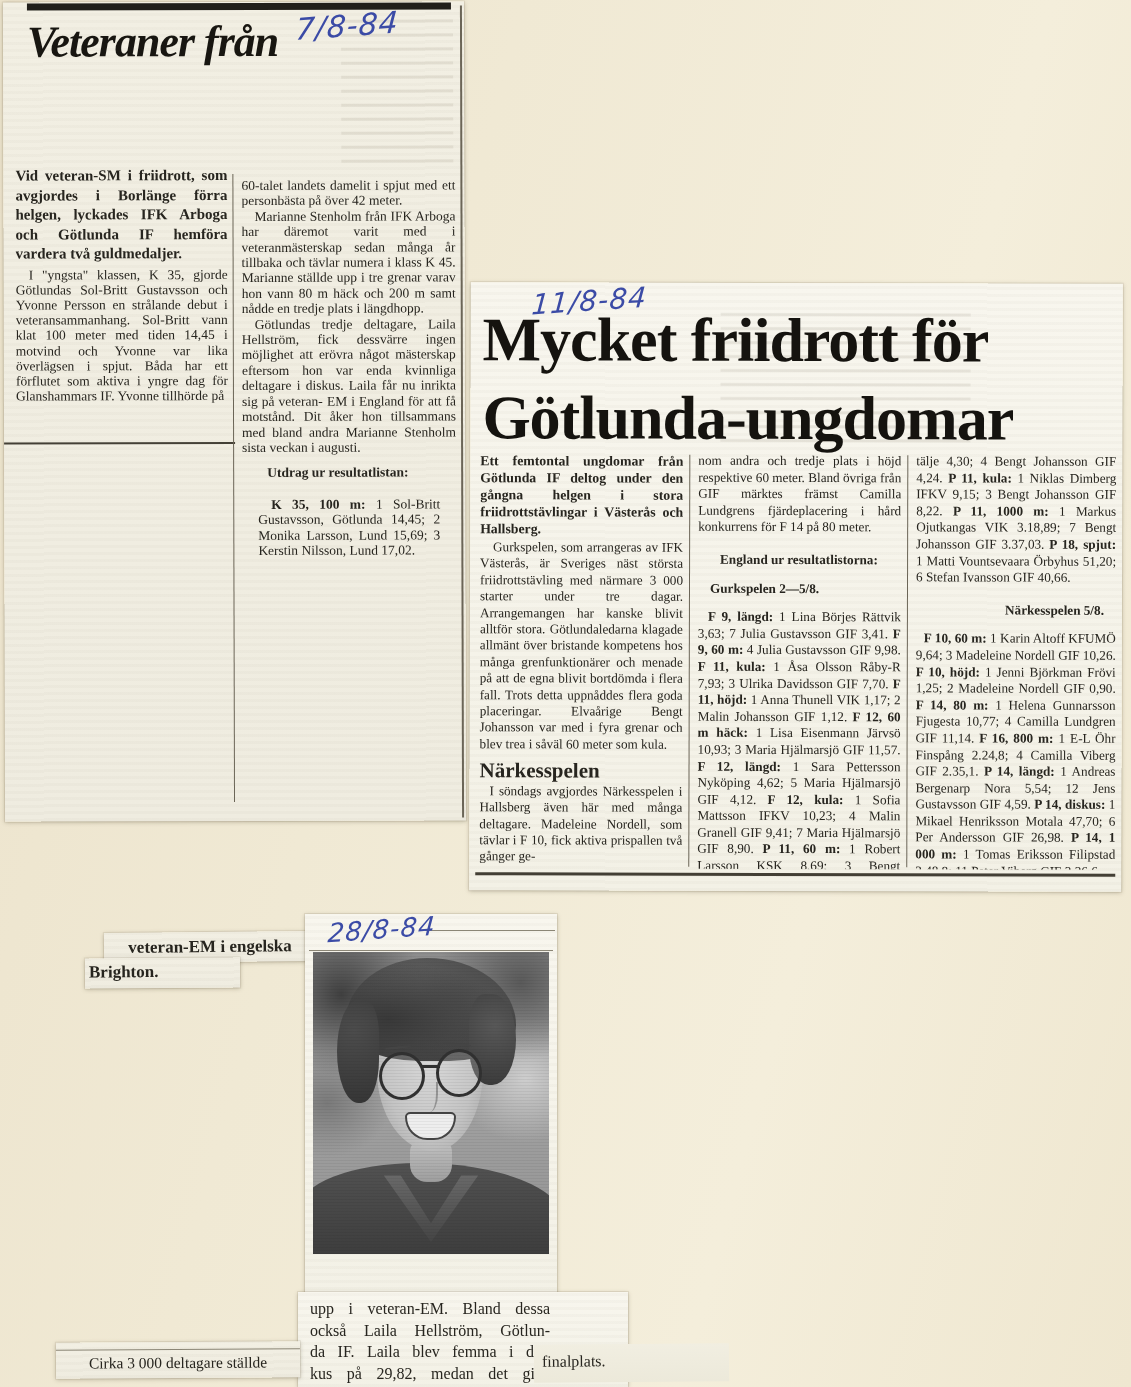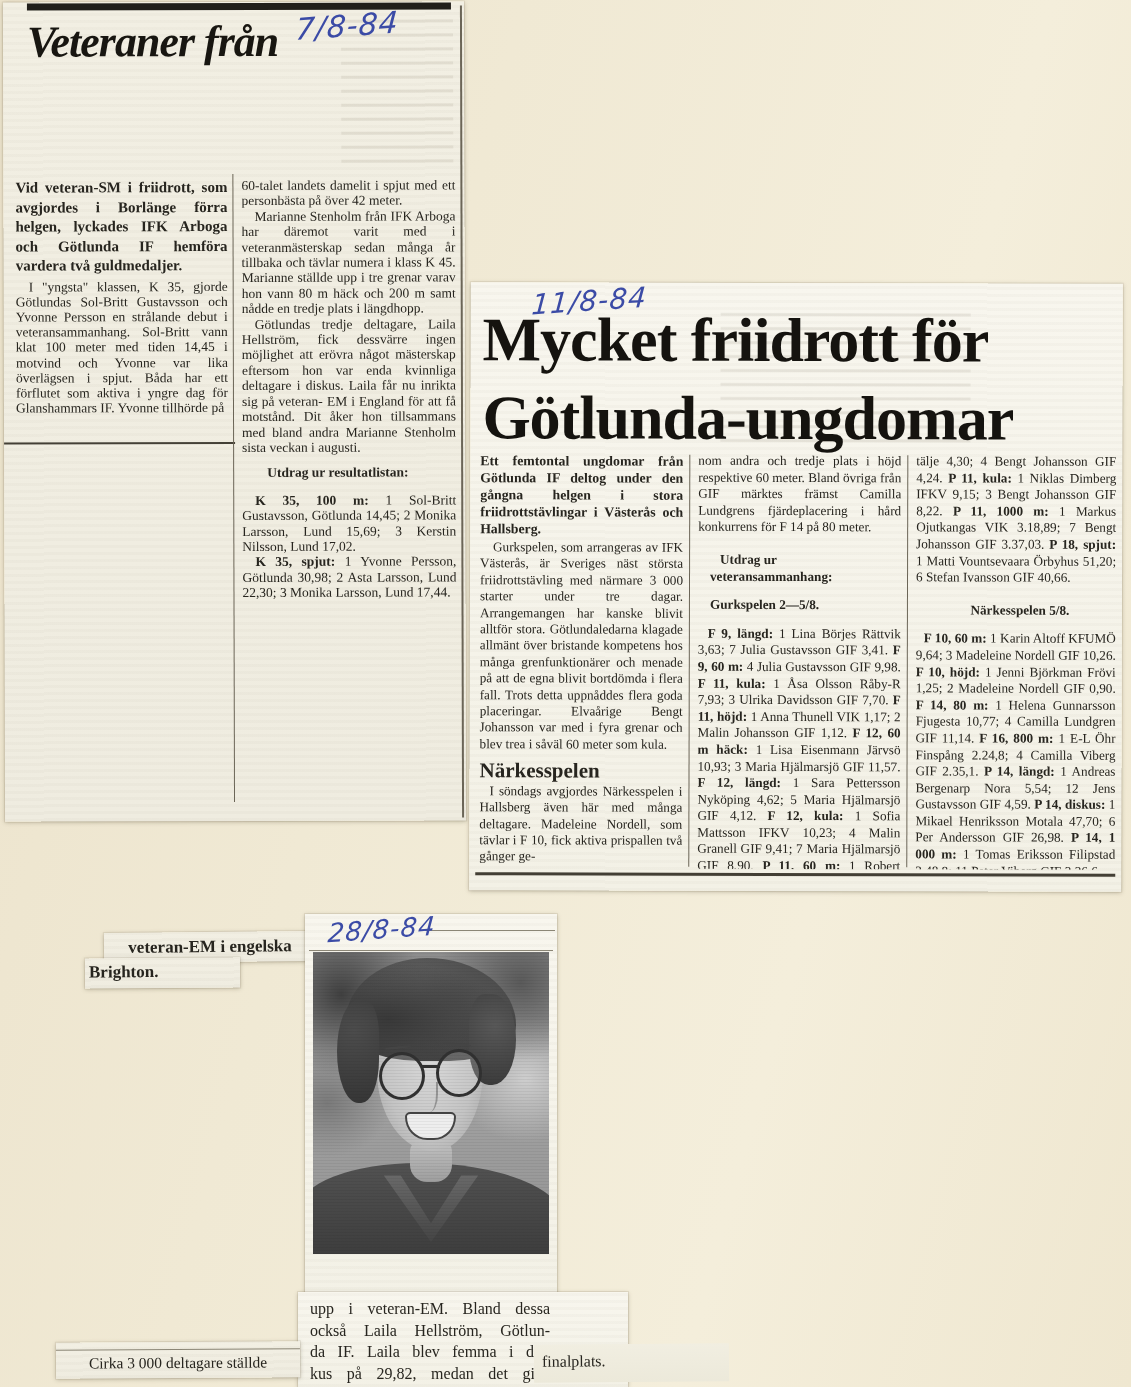--- a/index.html
+++ b/index.html
@@ -17,21 +17,21 @@
     linear-gradient(180deg,#f8f6ee,#f3f1e6);}
   .hand{font-family:"DejaVu Sans",sans-serif;font-style:italic;color:#3b4ba6;
     transform:rotate(-4deg) skewX(-8deg);transform-origin:left top;letter-spacing:1px;}
   .headline-it{font-family:"Liberation Serif",serif;font-weight:bold;font-style:italic;
     color:#181611;letter-spacing:-1px;}
   .headline-b{font-family:"Liberation Serif",serif;font-weight:bold;color:#15130f;letter-spacing:-1px;}
   .col{position:absolute;text-align:justify;}
   .lead{font-weight:bold;}
   p.body{margin:0;text-indent:13px;}
   p.body.noindent{text-indent:0;}
-  p.res{margin:0;text-indent:13px;}
+  p.res{margin:16px;text-indent:13px;}
   .reshead{font-weight:bold;margin:12px;}
   .vrule{position:absolute;width:1px;background:#5550456;background:#6b6557;}
   .hrule{position:absolute;height:0;border-top:2px solid #433f35;}
   .thinline{position:absolute;height:0;border-top:1px solid #8b8676;}
   .ghost{position:absolute;opacity:.5;filter:blur(.6px);
     background:repeating-linear-gradient(180deg, rgba(118,110,92,.22) 0 3px, transparent 3px 14px);}
   .subhead{font-weight:bold;font-size:21px;margin:10px 0 4px 0;text-indent:0;text-align:left;}
   .seg b{white-space:normal;}
   .jline{text-align:justify;text-align-last:justify;}
   .jline:last-child{text-align-last:left;}
@@ -69,39 +69,38 @@
 
 <div class="clip news" style="left:4px;top:2px;width:461px;height:819px;transform:rotate(-.15deg);">
   <div style="position:absolute;left:24px;top:1px;width:424px;height:7px;background:#211f1a;"></div>
   <div class="ghost" style="left:338px;top:18px;width:112px;height:150px;"></div>
   <span class="hand" style="position:absolute;left:294px;top:10px;font-size:30px;">7/8-84</span>
 
   <div class="headline-it" style="position:absolute;left:24px;top:14px;font-size:44px;line-height:52px;">
     <div>Veteraner från</div>
   </div>
 
-  <div class="col" style="left:12px;top:176px;width:212px;height:262px;overflow:hidden;font-size:13.5px;line-height:15.2px;">
+  <div class="col" style="left:12px;top:164px;width:212px;height:262px;overflow:hidden;font-size:13.5px;line-height:15.2px;">
     <p class="body noindent lead" style="font-size:15px;line-height:19.5px;">Vid veteran-SM i friidrott, som avgjordes i Borlänge förra helgen, lyckades IFK Arboga och Götlunda IF hemföra vardera två guldmedaljer.</p>
     <p class="body" style="margin-top:3px;">I "yngsta" klassen, K 35, gjorde Götlundas Sol-Britt Gustavsson och Yvonne Persson en strålande debut i veteransammanhang. Sol-Britt vann klat 100 meter med tiden 14,45 i motvind och Yvonne var lika överlägsen i spjut. Båda har ett förflutet som aktiva i yngre dag för Glanshammars IF. Yvonne tillhörde på</p>
   </div>
   <div class="hrule" style="left:0;top:440px;width:231px;border-top-width:2px;"></div>
 
   <div class="vrule" style="left:229px;top:172px;height:628px;"></div>
   <div class="vrule" style="left:457px;top:4px;height:812px;width:2px;"></div>
 
   <div class="col" style="left:238px;top:176px;width:214px;height:634px;overflow:hidden;font-size:13.5px;line-height:15.4px;">
     <p class="body noindent">60-talet landets damelit i spjut med ett personbästa på över 42 meter.</p>
     <p class="body">Marianne Stenholm från IFK Arboga har däremot varit med i veteranmästerskap sedan många år tillbaka och tävlar numera i klass K 45. Marianne ställde upp i tre grenar varav hon vann 80 m häck och 200 m samt nådde en tredje plats i längdhopp.</p>
     <p class="body">Götlundas tredje deltagare, Laila Hellström, fick dessvärre ingen möjlighet att erövra något mästerskap eftersom hon var enda kvinnliga deltagare i diskus. Laila får nu inrikta sig på veteran- EM i England för att få motstånd. Dit åker hon tillsammans med bland andra Marianne Stenholm sista veckan i augusti.</p>
     <p class="reshead" style="margin-top:10px;text-indent:13px;text-align:left;">Utdrag ur resultatlistan:</p>
     <div>
 
         <p class="res"><b>K 35, 100 m:</b><span> 1 Sol-Britt Gustavsson, Götlunda 14,45; 2 Monika Larsson, Lund 15,69; 3 Kerstin Nilsson, Lund 17,02.</span></p>
 
-        <p class="res"><b>K 35, spjut:</b><span> 1 Yvonne Persson, Götlunda 30,98; 2 Asta Larsson, Lund 22,30; 3 Monika Larsson, Lund 17,44.</span></p>
 
 
       </div>
   </div>
 </div>
 
 <div class="clip news2" style="left:470px;top:283px;width:652px;height:608px;transform:rotate(.15deg);">
   <div class="ghost" style="left:250px;top:30px;width:250px;height:140px;"></div>
   <span class="hand" style="position:absolute;left:62px;top:6px;font-size:28px;">11/8-84</span>
 
@@ -116,28 +115,28 @@
 
   <div class="col" style="left:10px;top:170px;width:203px;height:416px;overflow:hidden;font-size:13.2px;line-height:16.4px;">
     <p class="body noindent lead" style="font-size:13.8px;line-height:17px;">Ett femtontal ungdomar från Götlunda IF deltog under den gångna helgen i stora friidrottstävlingar i Västerås och Hallsberg.</p>
     <p class="body" style="margin-top:2px;">Gurkspelen, som arrangeras av IFK Västerås, är Sveriges näst största friidrottstävling med närmare 3 000 starter under tre dagar. Arrangemangen har kanske blivit alltför stora. Götlundaledarna klagade allmänt över bristande kompetens hos många grenfunktionärer och menade på att de egna blivit bortdömda i flera fall. Trots detta uppnåddes flera goda placeringar. Elvaårige Bengt Johansson var med i fyra grenar och blev trea i såväl 60 meter som kula.</p>
     <p class="subhead">Närkesspelen</p>
     <p class="body noindent" style="text-indent:10px;">I söndags avgjordes Närkesspelen i Hallsberg även här med många deltagare. Madeleine Nordell, som tävlar i F 10, fick aktiva prispallen två gånger ge-</p>
   </div>
 
   <div class="col" style="left:228px;top:170px;width:203px;height:416px;overflow:hidden;font-size:13.2px;line-height:16.6px;">
     <p class="body noindent">nom andra och tredje plats i höjd respektive 60 meter. Bland övriga från GIF märktes främst Camilla Lundgrens fjärdeplacering i hård konkurrens för F 14 på 80 meter.</p>
-    <p class="reshead" style="margin-top:16px;text-indent:10px;text-align:left;">Utdrag ur veteransammanhang:</p>
+    <p class="reshead" style="margin-top:16px;text-indent:10px;text-align:left;">England ur resultatlistorna:</p>
     <p class="reshead" style="text-align:left;">Gurkspelen 2—5/8.</p>
     <p class="body noindent" style="text-indent:10px;"><span class="seg"><b>F 9, längd:</b><span> 1 Lina Börjes Rättvik 3,63; 7 Julia Gustavsson GIF 3,41. </span></span><span class="seg"><b>F 9, 60 m:</b><span> 4 Julia Gustavsson GIF 9,98. </span></span><span class="seg"><b>F 11, kula:</b><span> 1 Åsa Olsson Råby-R 7,93; 3 Ulrika Davidsson GIF 7,70. </span></span><span class="seg"><b>F 11, höjd:</b><span> 1 Anna Thunell VIK 1,17; 2 Malin Johansson GIF 1,12. </span></span><span class="seg"><b>F 12, 60 m häck:</b><span> 1 Lisa Eisenmann Järvsö 10,93; 3 Maria Hjälmarsjö GIF 11,57. </span></span><span class="seg"><b>F 12, längd:</b><span> 1 Sara Pettersson Nyköping 4,62; 5 Maria Hjälmarsjö GIF 4,12. </span></span><span class="seg"><b>F 12, kula:</b><span> 1 Sofia Mattsson IFKV 10,23; 4 Malin Granell GIF 9,41; 7 Maria Hjälmarsjö GIF 8,90. </span></span><span class="seg"><b>P 11, 60 m:</b><span> 1 Robert Larsson KSK 8,69; 3 Bengt Johansson GIF 9,00. </span></span><span class="seg"><b>P 11, längd:</b><span> 1 Mikael Madsen Söder-</span></span></p>
   </div>
 
   <div class="col" style="left:446px;top:170px;width:200px;height:416px;overflow:hidden;font-size:13.2px;line-height:16.6px;">
     <p class="body noindent"><span class="seg"><span>tälje 4,30; 4 Bengt Johansson GIF 4,24. </span></span><span class="seg"><b>P 11, kula:</b><span> 1 Niklas Dimberg IFKV 9,15; 3 Bengt Johansson GIF 8,22. </span></span><span class="seg"><b>P 11, 1000 m:</b><span> 1 Markus Ojutkangas VIK 3.18,89; 7 Bengt Johansson GIF 3.37,03. </span></span><span class="seg"><b>P 18, spjut:</b><span> 1 Matti Vountsevaara Örbyhus 51,20; 6 Stefan Ivansson GIF 40,66.</span></span></p>
-    <p class="reshead" style="margin-top:16px;text-indent:8px;text-align:center;">Närkesspelen 5/8.</p>
+    <p class="reshead" style="margin-top:16px;text-indent:8px;text-align:right;">Närkesspelen 5/8.</p>
     <p class="body noindent" style="text-indent:8px;"><span class="seg"><b>F 10, 60 m:</b><span> 1 Karin Altoff KFUMÖ 9,64; 3 Madeleine Nordell GIF 10,26. </span></span><span class="seg"><b>F 10, höjd:</b><span> 1 Jenni Björkman Frövi 1,25; 2 Madeleine Nordell GIF 0,90. </span></span><span class="seg"><b>F 14, 80 m:</b><span> 1 Helena Gunnarsson Fjugesta 10,77; 4 Camilla Lundgren GIF 11,14. </span></span><span class="seg"><b>F 16, 800 m:</b><span> 1 E-L Öhr Finspång 2.24,8; 4 Camilla Viberg GIF 2.35,1. </span></span><span class="seg"><b>P 14, längd:</b><span> 1 Andreas Bergenarp Nora 5,54; 12 Jens Gustavsson GIF 4,59. </span></span><span class="seg"><b>P 14, diskus:</b><span> 1 Mikael Henriksson Motala 47,70; 6 Per Andersson GIF 26,98. </span></span><span class="seg"><b>P 14, 1 000 m:</b><span> 1 Tomas Eriksson Filipstad 2.48,8; 11 Peter Viberg GIF 3.26,6.</span></span></p>
   </div>
 </div>
 
 <div class="clip news" style="left:104px;top:932px;width:212px;height:30px;transform:rotate(-.6deg);">
   <div style="font-weight:bold;font-size:17px;line-height:29px;text-align:center;">veteran-EM i engelska</div>
 </div>
 <div class="clip news" style="left:85px;top:958px;width:155px;height:30px;transform:rotate(-.4deg);">
   <div style="font-weight:bold;font-size:17px;line-height:28px;padding-left:4px;">Brighton.</div>
 </div>

